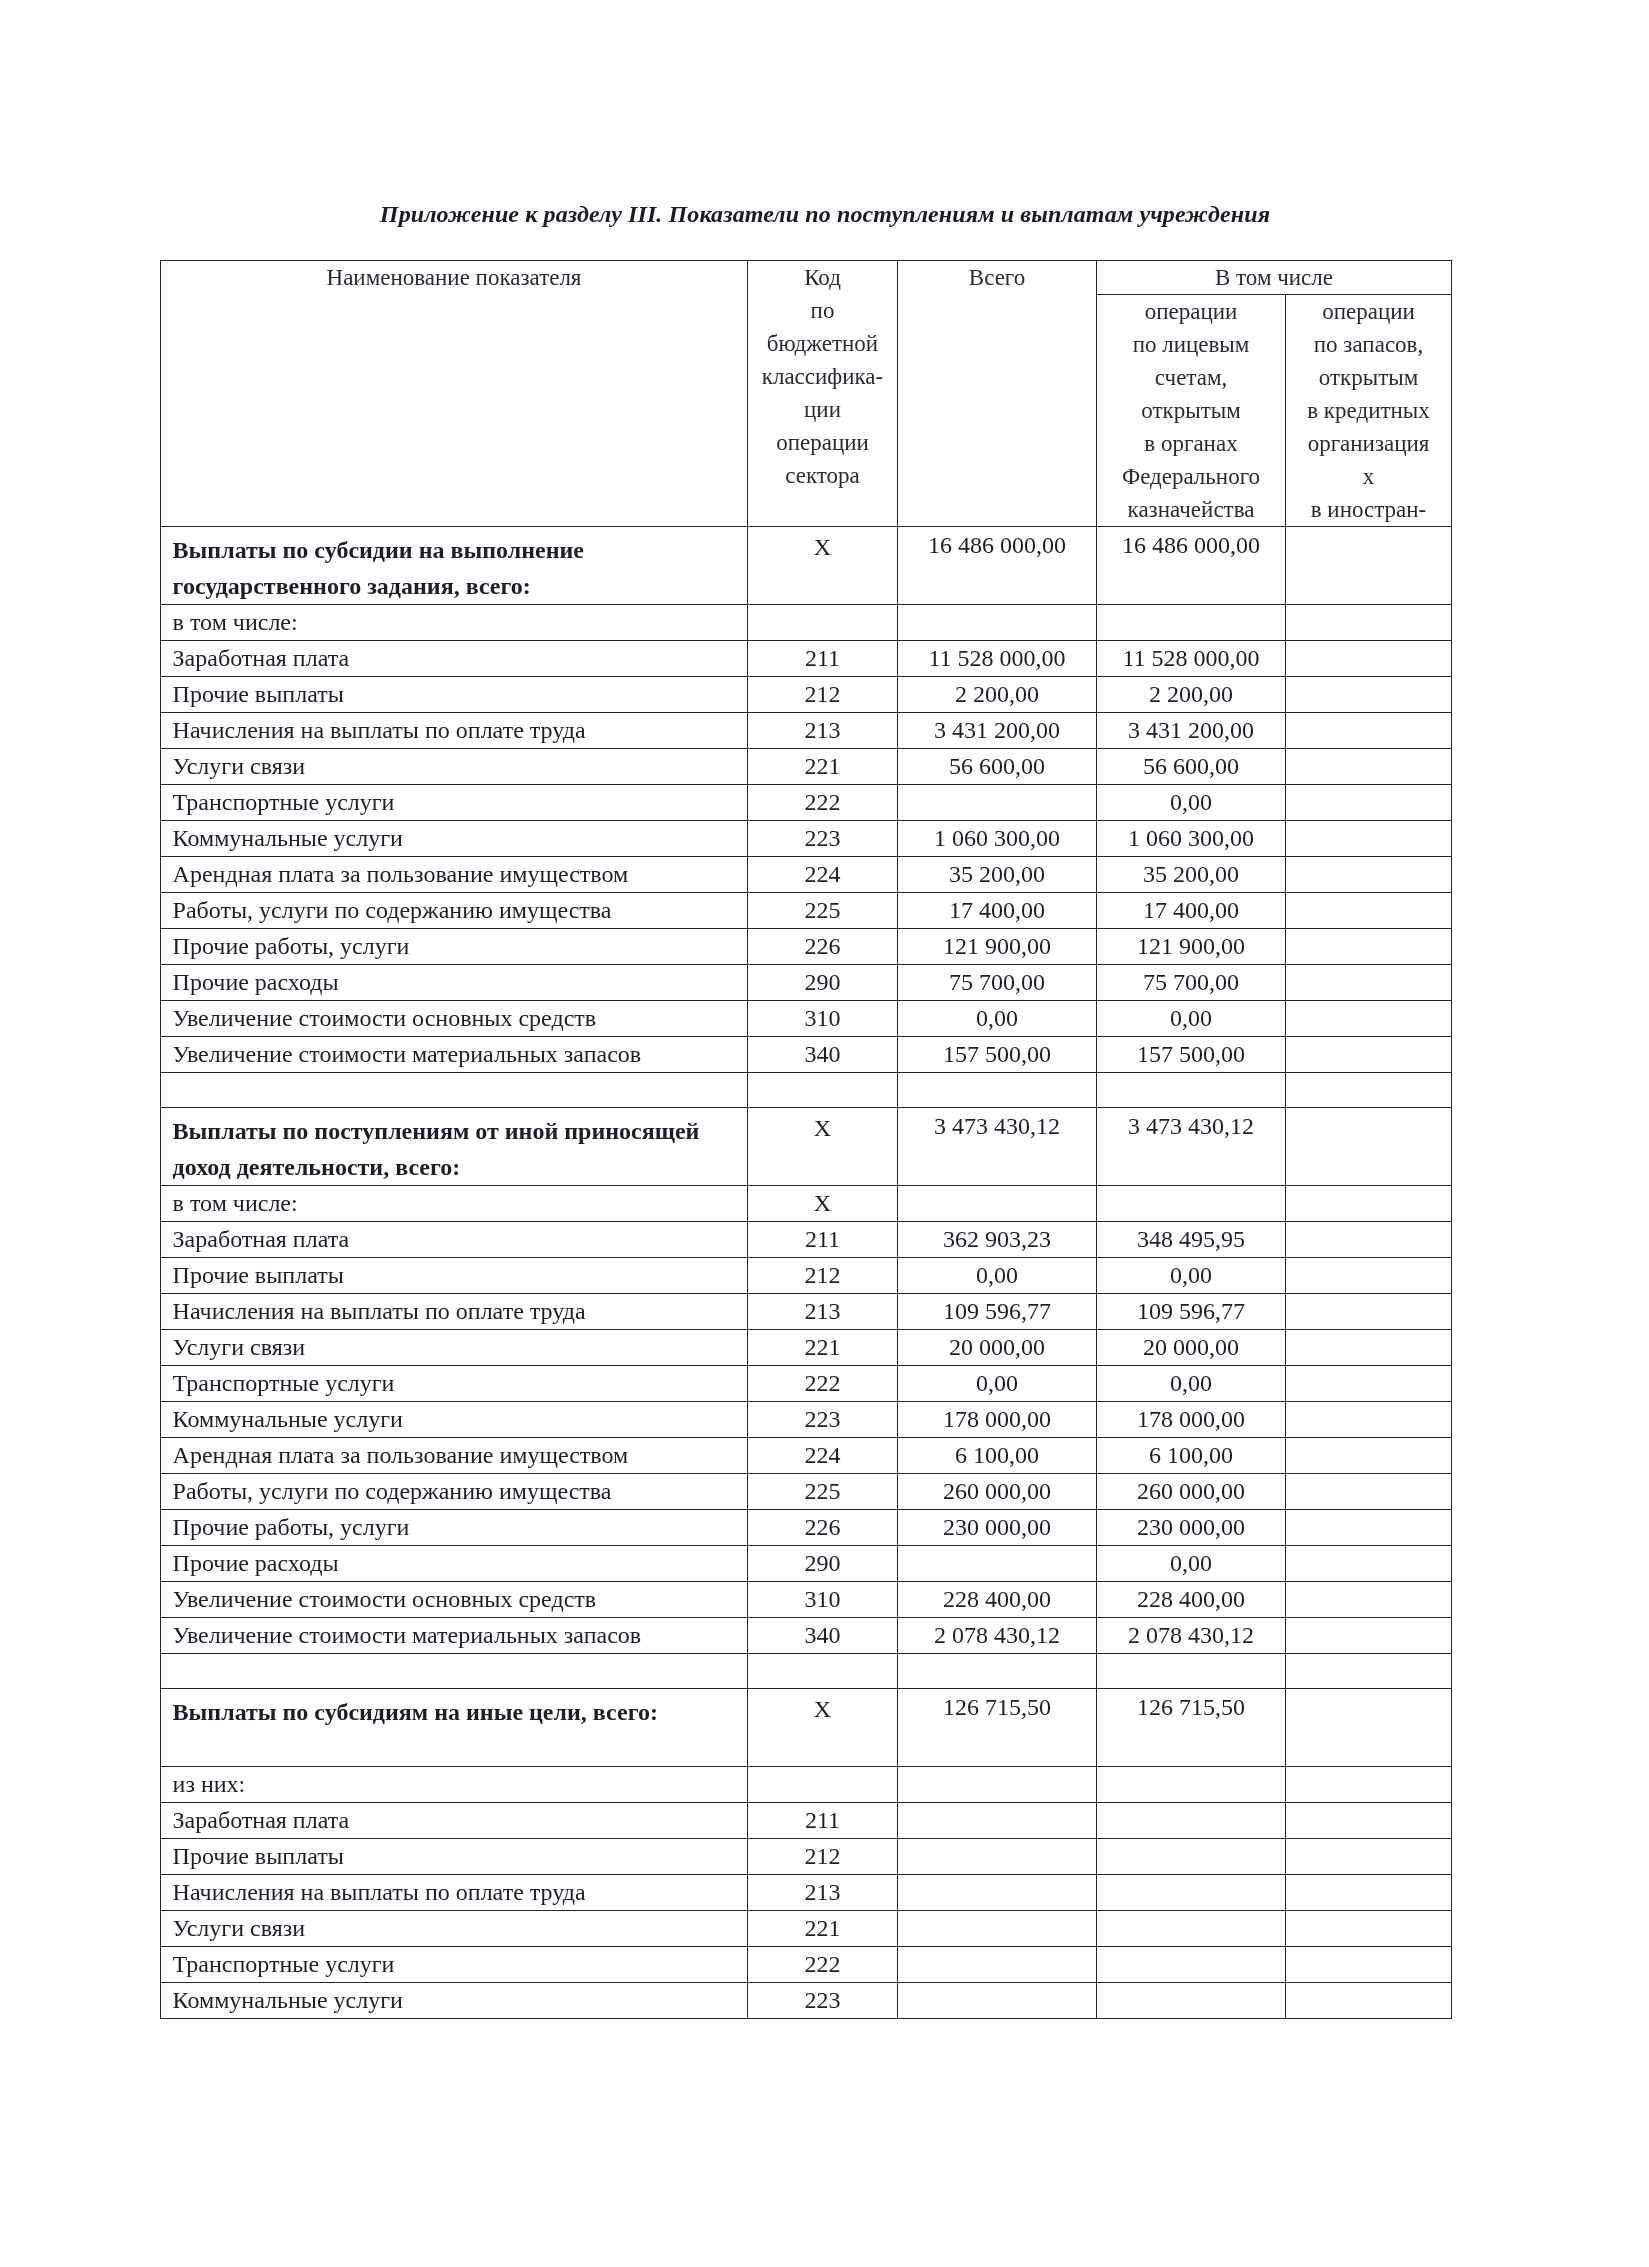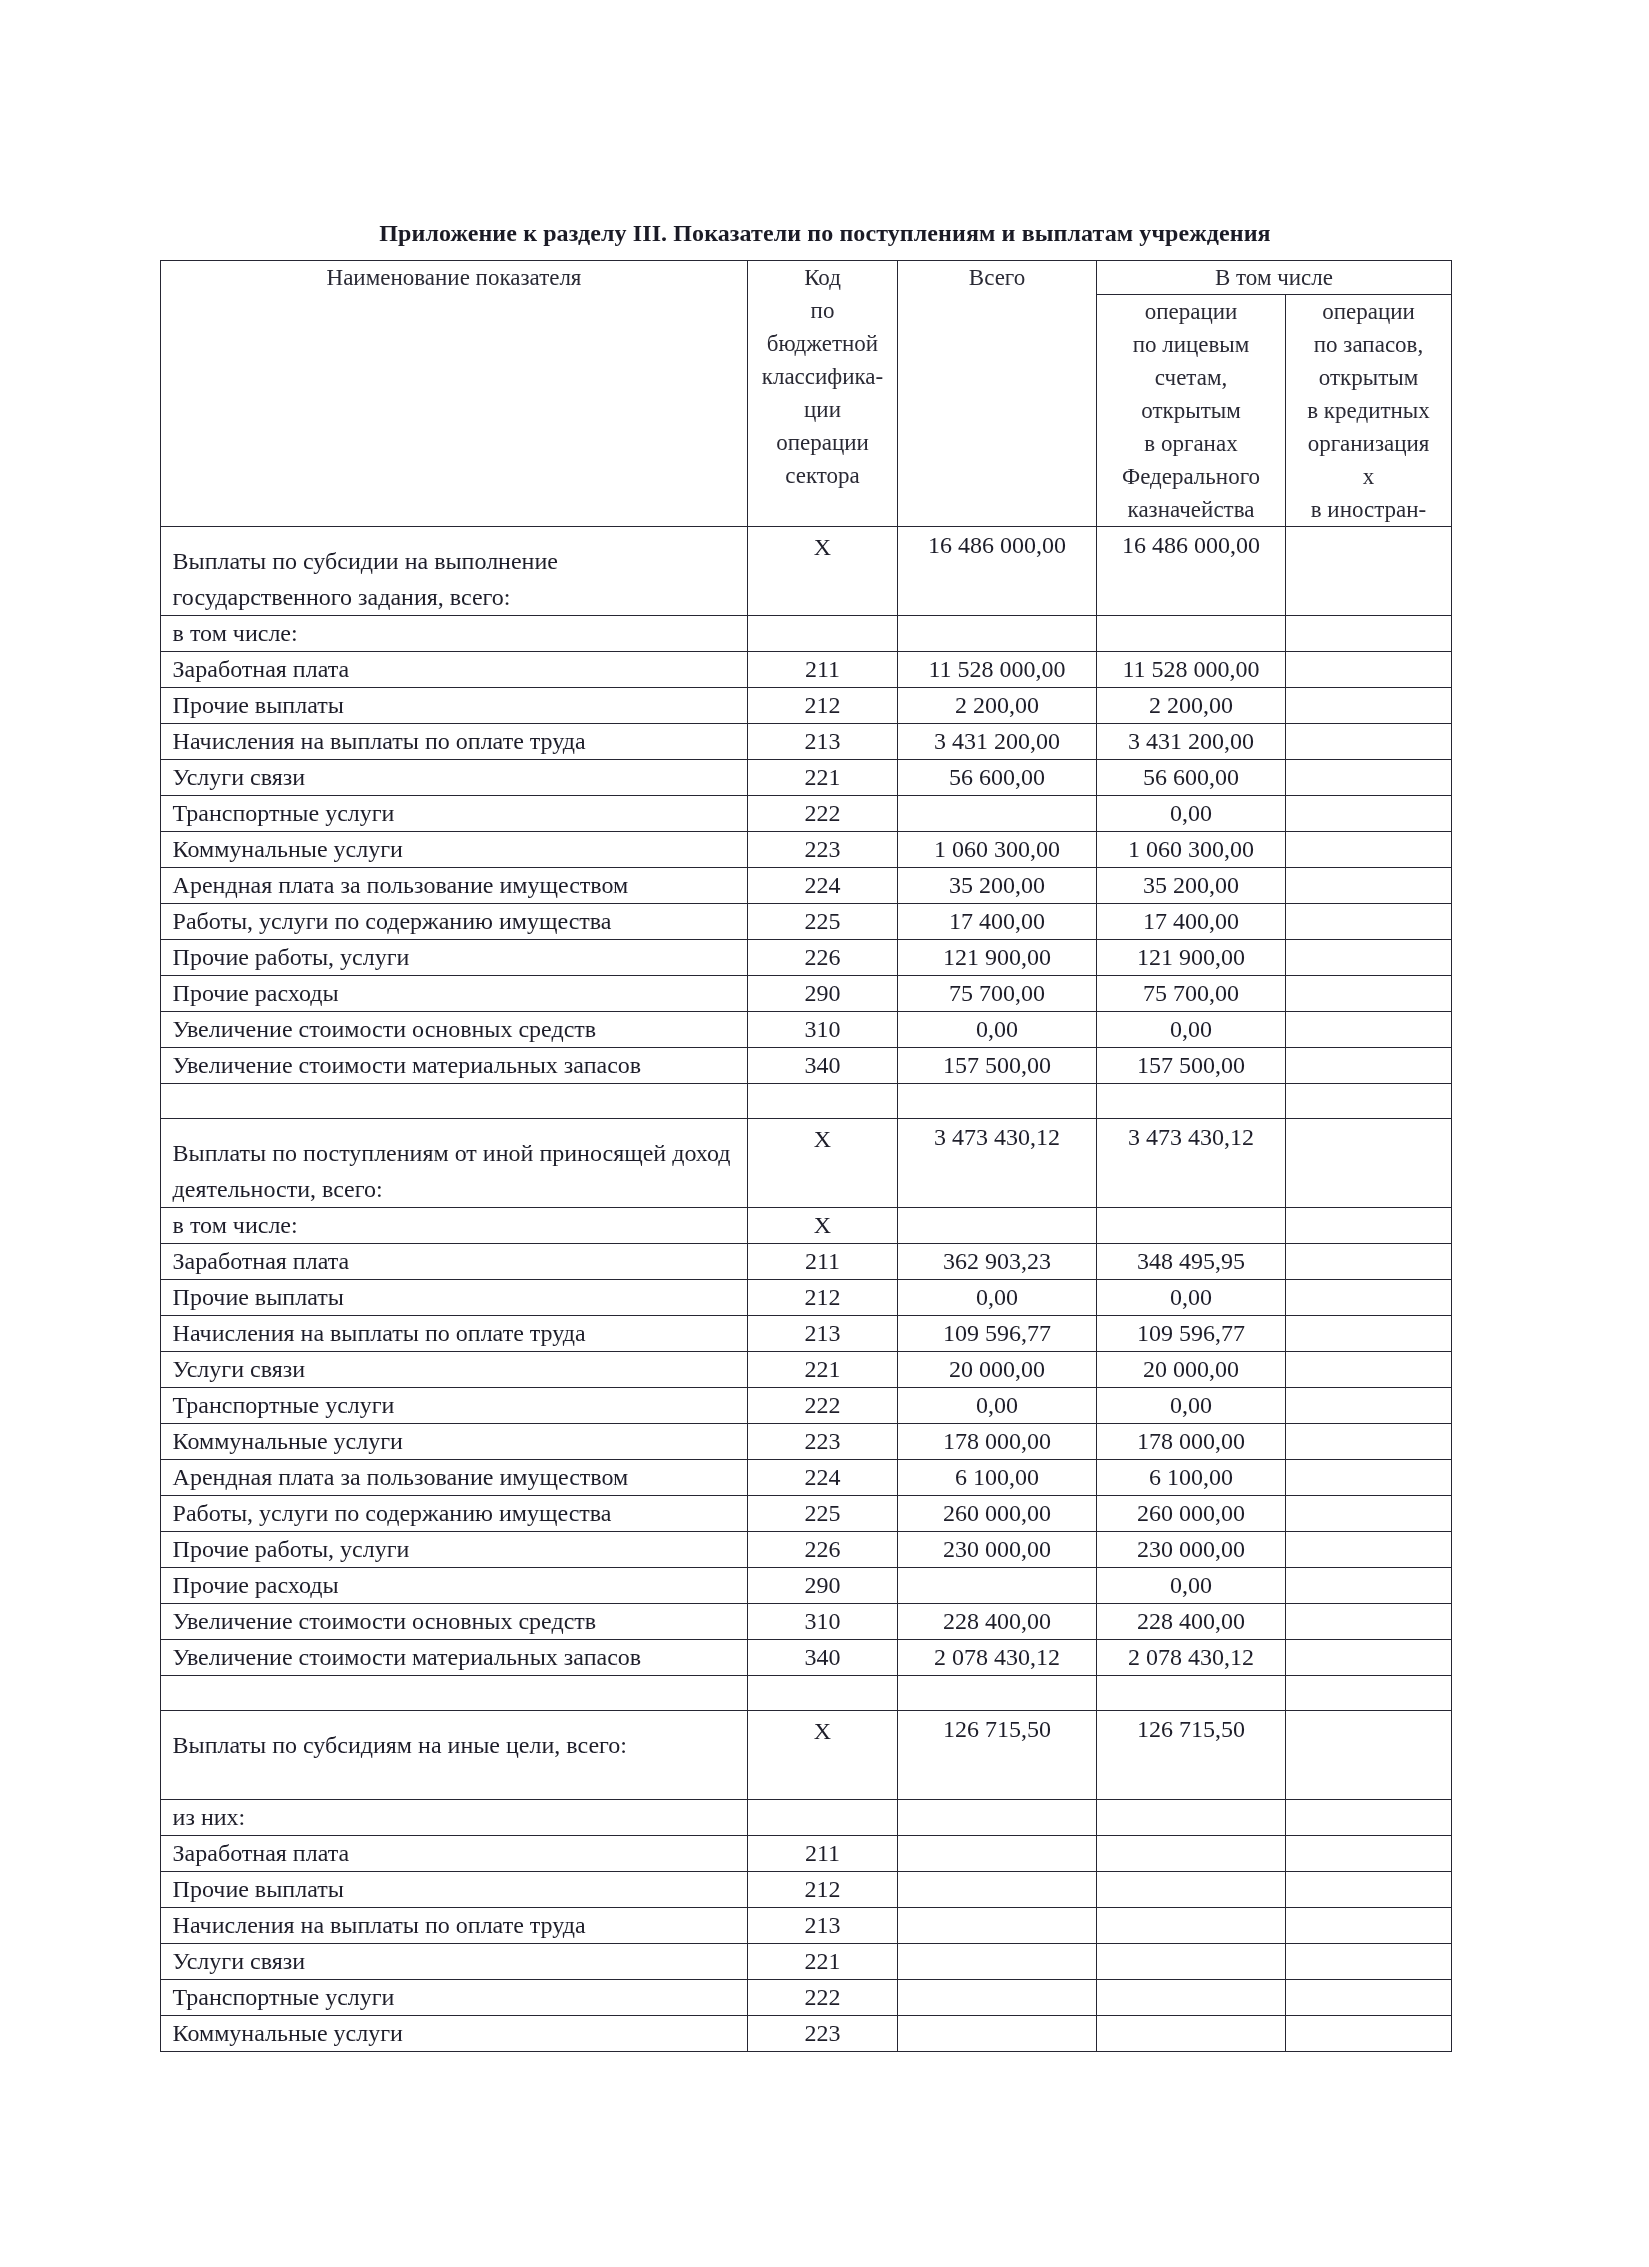--- a/index.html
+++ b/index.html
@@ -12,26 +12,27 @@
       height: 2268px;
       position: relative;
       overflow: hidden;
       font-family: "Liberation Serif", "DejaVu Serif", serif;
       color: #1e1e2a;
     }
     .page-title {
       position: absolute;
       left: 0;
       width: 1650px;
-      top: 220px;
+      top: 201px;
       text-align: center;
       font-weight: bold;
       font-size: 24px;
       letter-spacing: 0.1px;
       color: #1b1b26;
+      font-style: italic;
     }
     table.report {
       position: absolute;
       left: 160px;
       top: 260px;
       width: 1292px;
       border-collapse: collapse;
       table-layout: fixed;
       font-size: 24px;
       line-height: 1.2;
@@ -62,23 +63,23 @@
       white-space: normal !important;
       padding: 0 1.9px !important;
     }
     .hdr-multiline .ln { display: block; height: 33px; overflow: hidden; }
     .hdr-clip { height: 231px; overflow: hidden; }
 
     tr.row td { height: 34px; line-height: 35px; }
     tr.row-blank td { height: 34px; }
     tr.row-section td { height: 72px; }
     tr.row-section td.name-cell {
-      font-weight: normal;
+      font-weight: bold;
       line-height: 36px;
-      padding-top: 16px;
+      padding-top: 5px;
       white-space: normal;
     }
     tr.row-section td.num-cell {
       font-weight: normal;
       line-height: 36px;
       padding-top: 1.9px;
     }
     tr.row-section td.code-cell {
       line-height: 36px;
       padding-top: 1.9px;

